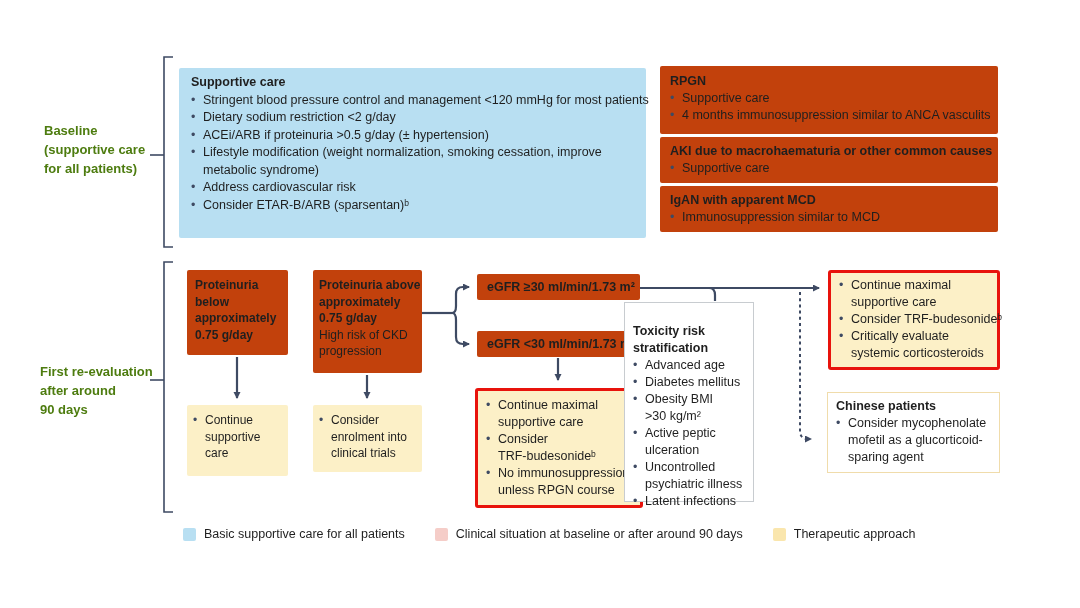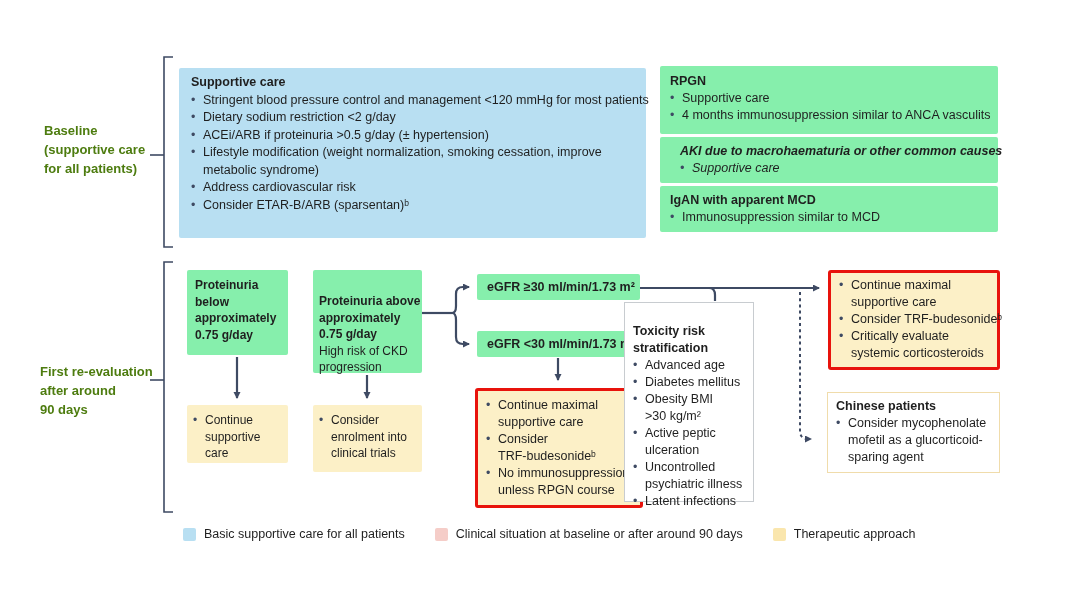--- a/index.html
+++ b/index.html
@@ -2,21 +2,21 @@
 <html><head>
 <meta charset="utf-8">
 <style>
   html,body{margin:0;padding:0;background:#ffffff;}
   #canvas{position:relative;width:1080px;height:608px;background:#ffffff;overflow:hidden;
           font-family:"Liberation Sans","DejaVu Sans",sans-serif;color:#1f1f1f;}
   .abs{position:absolute;box-sizing:border-box;}
   .pre{white-space:pre;}
   .box{border-radius:2px;}
   .box-blue{background:#b8dff2;}
-  .box-pink{background:#86efac;}
+  .box-pink{background:#c2410c;}
   .box-yellow{background:#fcf0c7;}
   .box-redborder{background:#fcf0c7;border:3px solid #e8130c;border-radius:3px;}
   .box-white-gray{background:#ffffff;border:1.4px solid #c8ccd0;}
   .box-white-tan{background:#ffffff;border:1.4px solid #f0dcab;}
   .bt{font-size:12.5px;line-height:17px;}
   .bt-sm{font-size:12px;line-height:16.5px;}
   .ttl{font-weight:700;margin:0;}
   ul.blist{list-style:none;margin:0;padding:0;}
   ul.blist li{display:flex;}
   ul.blist li::before{content:"\2022";width:12px;flex:0 0 12px;color:#3e4a63;}
@@ -93,21 +93,21 @@
     <p class="ttl pre">RPGN</p>
     <ul class="blist">
       <li>
           <span class="pre">Supportive care</span>
         </li>
       <li>
           <span class="pre">4 months immunosuppression similar to ANCA vasculits</span>
         </li>
     </ul>
   </div>
-  <div class="abs box box-pink bt" style="left:660px;top:137px;width:338px;height:46px;padding:6px 4px 6px 20px;font-style:italic;">
+  <div class="abs box box-pink bt" style="left:660px;top:137px;width:338px;height:46px;padding:6px 4px 6px 10px;">
     <p class="ttl pre">AKI due to macrohaematuria or other common causes</p>
     <ul class="blist">
       <li>
           <span class="pre">Supportive care</span>
         </li>
     </ul>
   </div>
   <div class="abs box box-pink bt" style="left:660px;top:186px;width:338px;height:46px;padding:6px 4px 6px 10px;">
     <p class="ttl pre">IgAN with apparent MCD</p>
     <ul class="blist">
@@ -116,29 +116,29 @@
         </li>
     </ul>
   </div>
 
   <div class="abs box box-pink bt-sm" style="left:187px;top:270px;width:101px;height:85px;padding:7px 2px 7px 8px;">
     <p class="ttl pre">Proteinuria
 below
 approximately
 0.75 g/day</p>
   </div>
-  <div class="abs box box-pink bt-sm" style="left:313px;top:270px;width:109px;height:103px;padding:23px 2px 7px 6px;">
+  <div class="abs box box-pink bt-sm" style="left:313px;top:270px;width:109px;height:103px;padding:7px 2px 7px 6px;">
     <p class="ttl pre">Proteinuria above
 approximately
 0.75 g/day</p>
     <div class="pre">High risk of CKD
 progression</div>
   </div>
 
-  <div class="abs box box-yellow bt-sm" style="left:187px;top:405px;width:101px;height:58px;padding:7px 2px 7px 6px;">
+  <div class="abs box box-yellow bt-sm" style="left:187px;top:405px;width:101px;height:71px;padding:7px 2px 7px 6px;">
     <ul class="blist">
       <li>
           <span class="pre">Continue
 supportive
 care</span>
         </li>
     </ul>
   </div>
   <div class="abs box box-yellow bt-sm" style="left:313px;top:405px;width:109px;height:67px;padding:7px 2px 7px 6px;">
     <ul class="blist">

